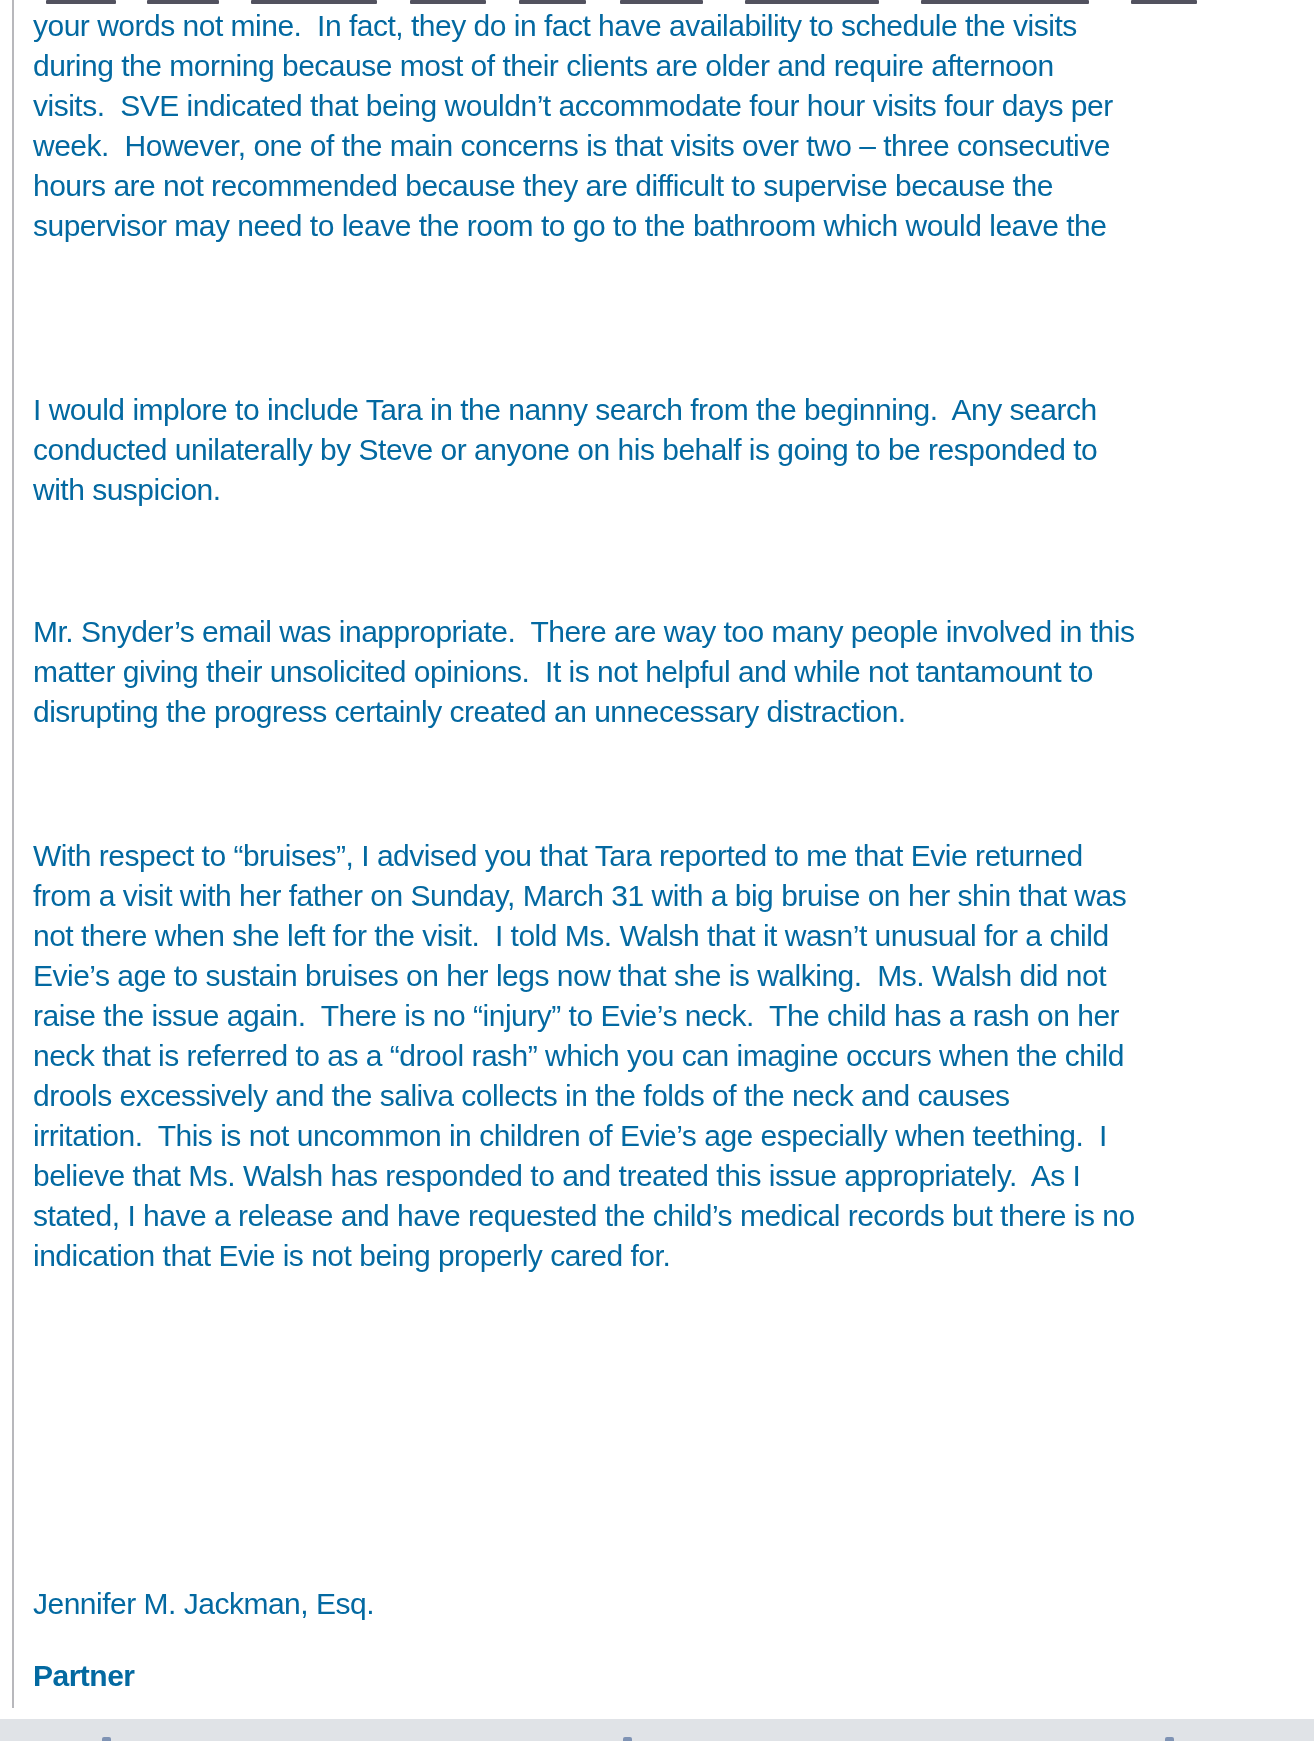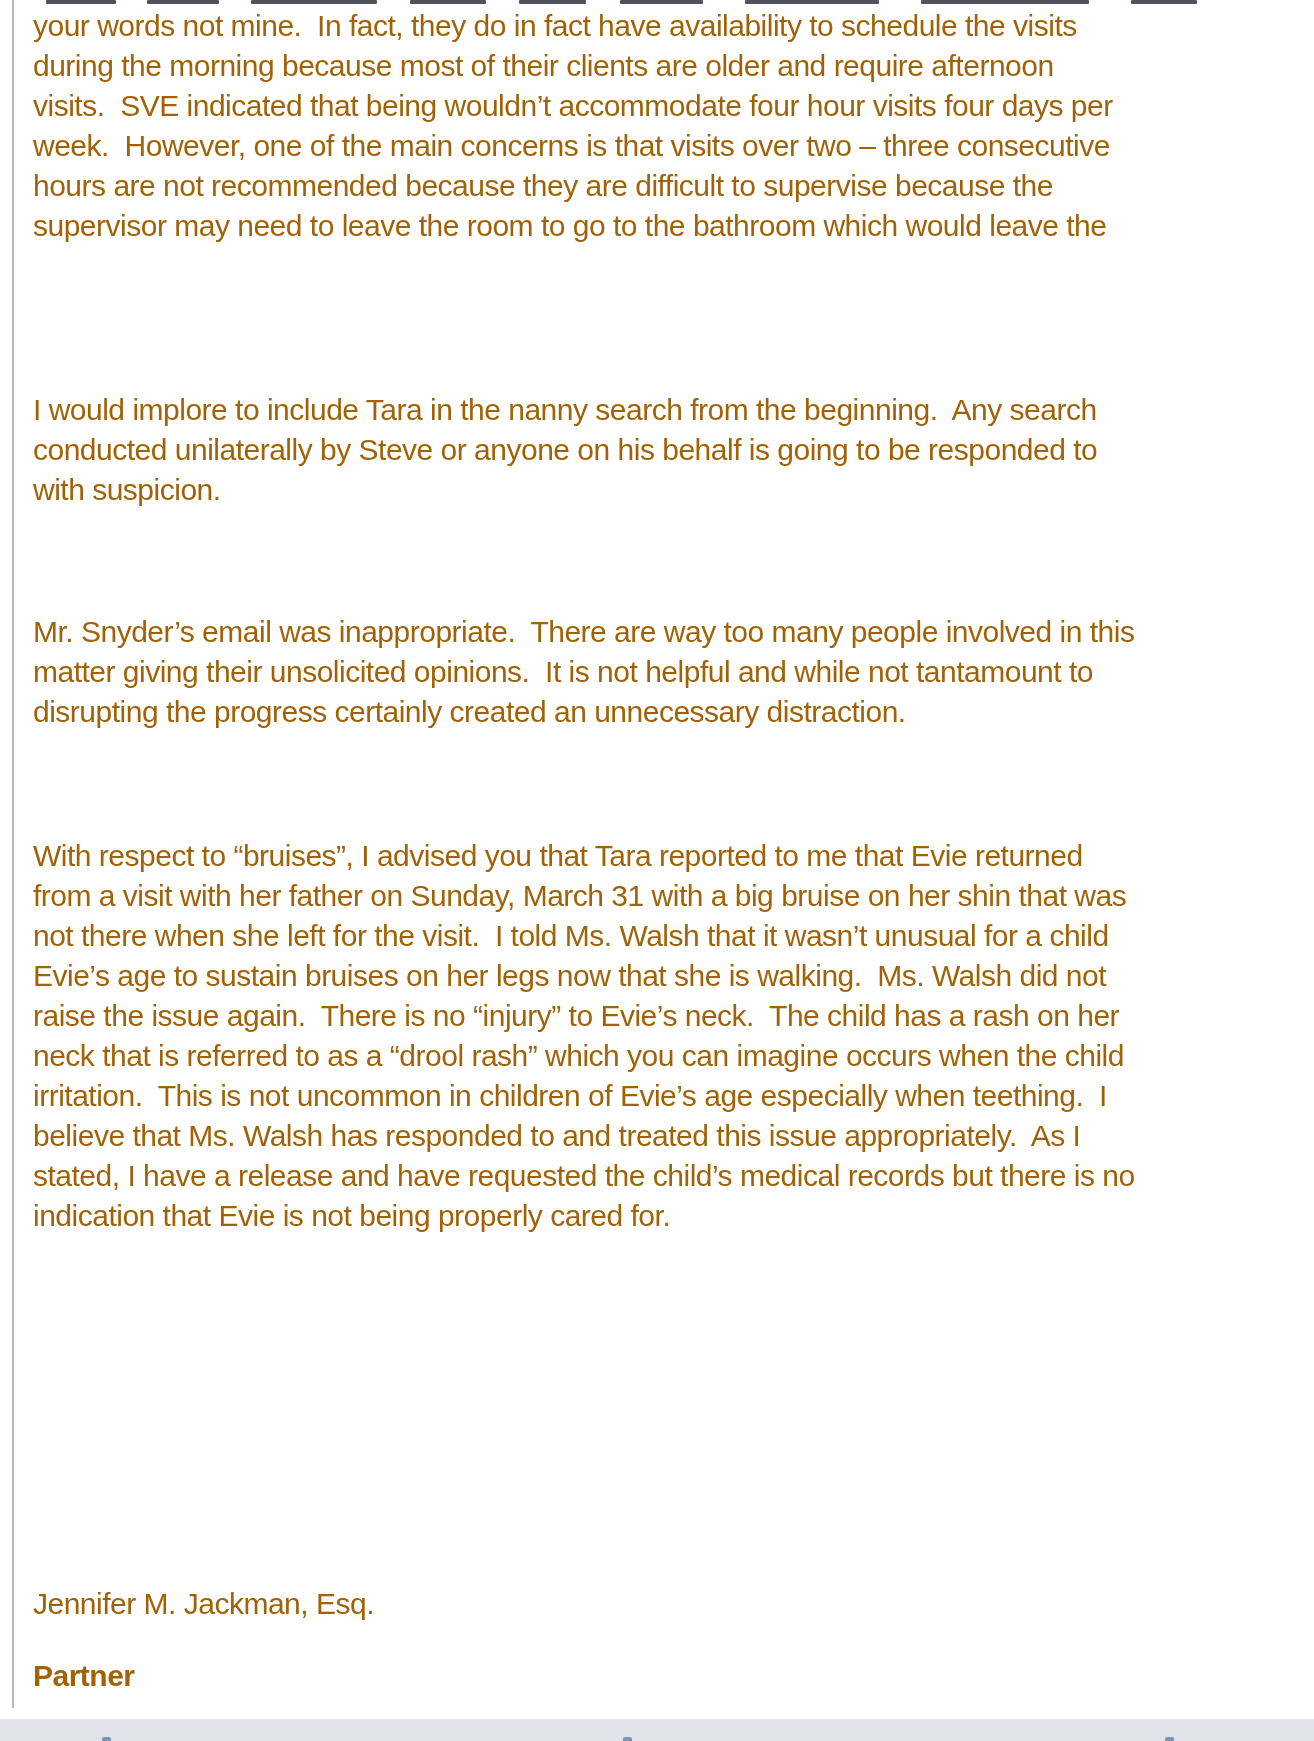--- a/index.html
+++ b/index.html
@@ -26,21 +26,21 @@
     position: absolute; top: 0; height: 4px;
     background: #52525f; border-radius: 1px;
   }
 
   .para { position: absolute; left: 33px; width: 1270px; }
   .ln {
     white-space: pre;
     font-size: 30px;
     line-height: 40px;
     letter-spacing: -0.5px;
-    color: #a16207;
+    color: #0369a1;
   }
 
   .sig { position: absolute; left: 33px; }
 
   
   .toolbar {
     position: absolute;
     left: 0; top: 1719px;
     width: 1314px; height: 22px;
     background: #e0e3e7;
@@ -96,20 +96,21 @@
     <div class="ln">disrupting the progress certainly created an unnecessary distraction.</div>
   </div>
 
   <div class="para" style="top:836px;">
     <div class="ln">With respect to “bruises”, I advised you that Tara reported to me that Evie returned</div>
     <div class="ln">from a visit with her father on Sunday, March 31 with a big bruise on her shin that was</div>
     <div class="ln">not there when she left for the visit.  I told Ms. Walsh that it wasn’t unusual for a child</div>
     <div class="ln">Evie’s age to sustain bruises on her legs now that she is walking.  Ms. Walsh did not</div>
     <div class="ln">raise the issue again.  There is no “injury” to Evie’s neck.  The child has a rash on her</div>
     <div class="ln">neck that is referred to as a “drool rash” which you can imagine occurs when the child</div>
+    <div class="ln">drools excessively and the saliva collects in the folds of the neck and causes</div>
     <div class="ln">irritation.  This is not uncommon in children of Evie’s age especially when teething.  I</div>
     <div class="ln">believe that Ms. Walsh has responded to and treated this issue appropriately.  As I</div>
     <div class="ln">stated, I have a release and have requested the child’s medical records but there is no</div>
     <div class="ln">indication that Evie is not being properly cared for.</div>
   </div>
 
   <div class="sig ln" style="top:1584px;">Jennifer M. Jackman, Esq.</div>
   <div class="sig ln" style="top:1656px;font-weight:bold;">Partner</div>
 
   <div class="toolbar">

